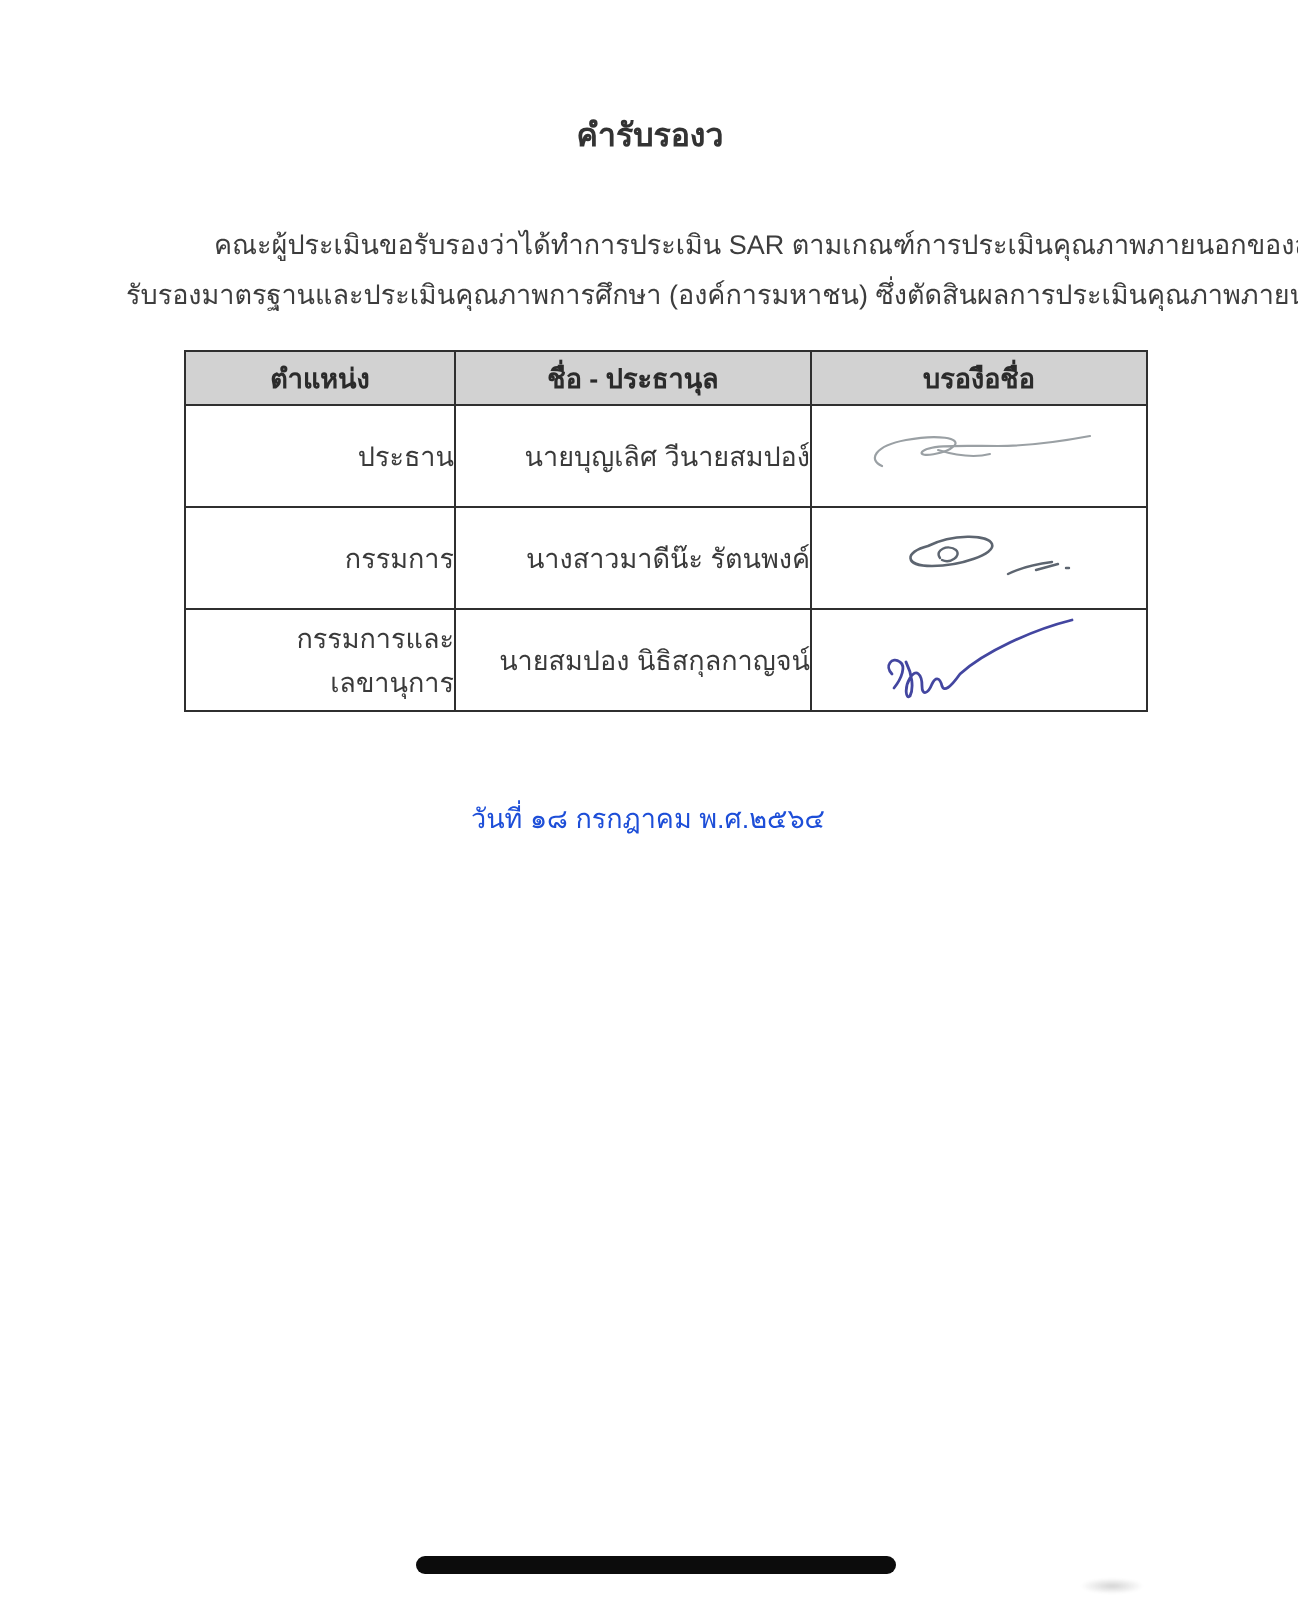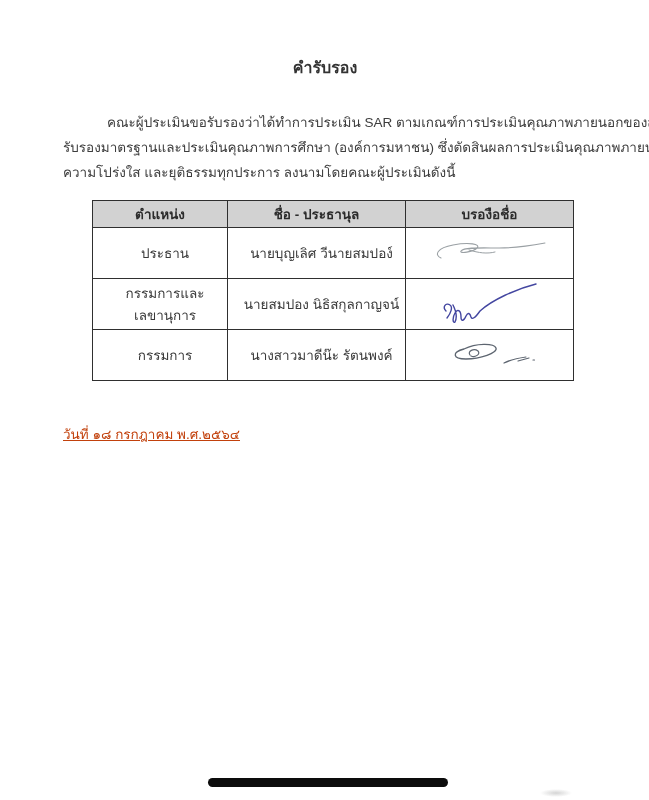--- a/index.html
+++ b/index.html
@@ -38,36 +38,35 @@
     overflow: hidden;
   }
   table.committee th {
     background: #d2d2d2;
     height: 26px;
     font-weight: bold;
     color: #2b2b2b;
     padding: 0;
   }
   table.committee td { height: 50px; vertical-align: middle; }
-  td.cell-position, td.cell-name { padding: 0 0 0 10px; text-align: center; margin-left: 20px; }
+  td.cell-position, td.cell-name { padding: 0 0 0 10px; text-align: right; margin-left: 20px; }
   td.cell-signature { text-align: center; padding: 0; }
   .col-position { width: 135px; }
   .col-name     { width: 178px; }
   .col-sign     { width: 168px; }
 
   .sig svg { display: block; margin: 0 auto; }
   .sig path { fill: none; stroke-linecap: round; stroke-linejoin: round; }
 
   .date-line {
     margin-top: 42px;
-    text-align: left;
+    text-align: center;
     font-size: 13.5px;
-    color: #c2410c;
+    color: #1d4ed8;
     padding-right: 2px;
-    text-decoration: underline;
   }
 
   .home-indicator {
     position: absolute;
     left: 208px; top: 778px;
     width: 240px; height: 9px;
     border-radius: 5px;
     background: #0c0c0c;
   }
   .page-artifact {
@@ -76,26 +75,25 @@
     width: 32px; height: 8px;
     background: radial-gradient(ellipse at center, rgba(60,60,60,0.22), rgba(60,60,60,0) 70%);
     filter: blur(0.5px);
   }
 </style>
 </head>
 <body>
 
 <div class="doc">
 
-  <div class="doc-title">คำรับรอง</div>
+  <div class="doc-title">คำรับรองว</div>
 
   <div class="para">
     <div class="line first">คณะผู้ประเมินขอรับรองว่าได้ทำการประเมิน SAR ตามเกณฑ์การประเมินคุณภาพภายนอกของสำนักงาน</div>
     <div class="line">รับรองมาตรฐานและประเมินคุณภาพการศึกษา (องค์การมหาชน) ซึ่งตัดสินผลการประเมินคุณภาพภายนอกบนฐาน</div>
-    <div class="line">ความโปร่งใส และยุติธรรมทุกประการ ลงนามโดยคณะผู้ประเมินดังนี้</div>
   </div>
 
   <table class="committee">
     <colgroup>
       <col class="col-position">
         <col class="col-name">
         <col class="col-sign">
     </colgroup>
     <thead>
       <tr>
@@ -111,40 +109,40 @@
         <td class="cell-signature">
           <span class="sig">
             <svg width="130" height="36" viewBox="0 0 130 36">
               <path stroke-width="1.1" d="M16 23 C 9 20, 12 13, 28 10 C 44 7, 56 9, 52 13 C 48 17, 34 19, 36 16 C 39 12, 58 13, 74 13 C 90 13, 104 11, 120 8" stroke="#9aa0a4"></path>
               <path stroke-width="1" d="M44 15 C 54 18, 62 19, 70 17" stroke="#9aa0a4"></path>
             </svg>
           </span>
         </td>
       </tr>
       <tr>
-        <td class="cell-position">กรรมการและเลขานุการ</td>
-        <td class="cell-name">นายสมปอง  นิธิสกุลกาญจน์</td>
-        <td class="cell-signature">
-          <span class="sig">
-            <svg width="120" height="48" viewBox="0 0 120 48">
-              <path stroke-width="1.4" d="M16 31 C 12 27, 16 22, 20 25 C 23 27, 21 33, 17 38" stroke="#4346a0"></path>
-              <path stroke-width="1.4" d="M23 25 C 26 31, 27 38, 25 42 C 23 44, 22 38, 25 33 C 28 28, 31 31, 31 37 C 31 42, 34 41, 36 36 C 38 32, 40 33, 41 37 C 42 40, 45 38, 50 31 C 62 20, 86 9, 106 4" stroke="#4346a0"></path>
-            </svg>
-          </span>
-        </td>
-      </tr>
-      <tr>
         <td class="cell-position">กรรมการ</td>
         <td class="cell-name">นางสาวมาดีน๊ะ  รัตนพงค์</td>
         <td class="cell-signature">
           <span class="sig">
             <svg width="120" height="36" viewBox="0 0 120 36">
               <path stroke-width="1.3" d="M34 12 C 46 6, 64 6, 66 11 C 68 16, 50 22, 36 22 C 22 22, 22 15, 34 12 Z" stroke="#5d6570"></path>
               <path stroke-width="1.2" d="M40 18 C 37 14, 44 11, 48 14 C 51 17, 45 21, 41 19" stroke="#5d6570"></path>
               <path stroke-width="1.2" d="M74 26 C 80 23, 88 21, 96 20 M88 24 L 99 21 M103 23 l 1.5 0" stroke="#5d6570"></path>
+            </svg>
+          </span>
+        </td>
+      </tr>
+      <tr>
+        <td class="cell-position">กรรมการและเลขานุการ</td>
+        <td class="cell-name">นายสมปอง  นิธิสกุลกาญจน์</td>
+        <td class="cell-signature">
+          <span class="sig">
+            <svg width="120" height="48" viewBox="0 0 120 48">
+              <path stroke-width="1.4" d="M16 31 C 12 27, 16 22, 20 25 C 23 27, 21 33, 17 38" stroke="#4346a0"></path>
+              <path stroke-width="1.4" d="M23 25 C 26 31, 27 38, 25 42 C 23 44, 22 38, 25 33 C 28 28, 31 31, 31 37 C 31 42, 34 41, 36 36 C 38 32, 40 33, 41 37 C 42 40, 45 38, 50 31 C 62 20, 86 9, 106 4" stroke="#4346a0"></path>
             </svg>
           </span>
         </td>
       </tr>
     </tbody>
   </table>
 
   <div class="date-line">วันที่ ๑๘  กรกฎาคม  พ.ศ.๒๕๖๔</div>
 
 </div>

